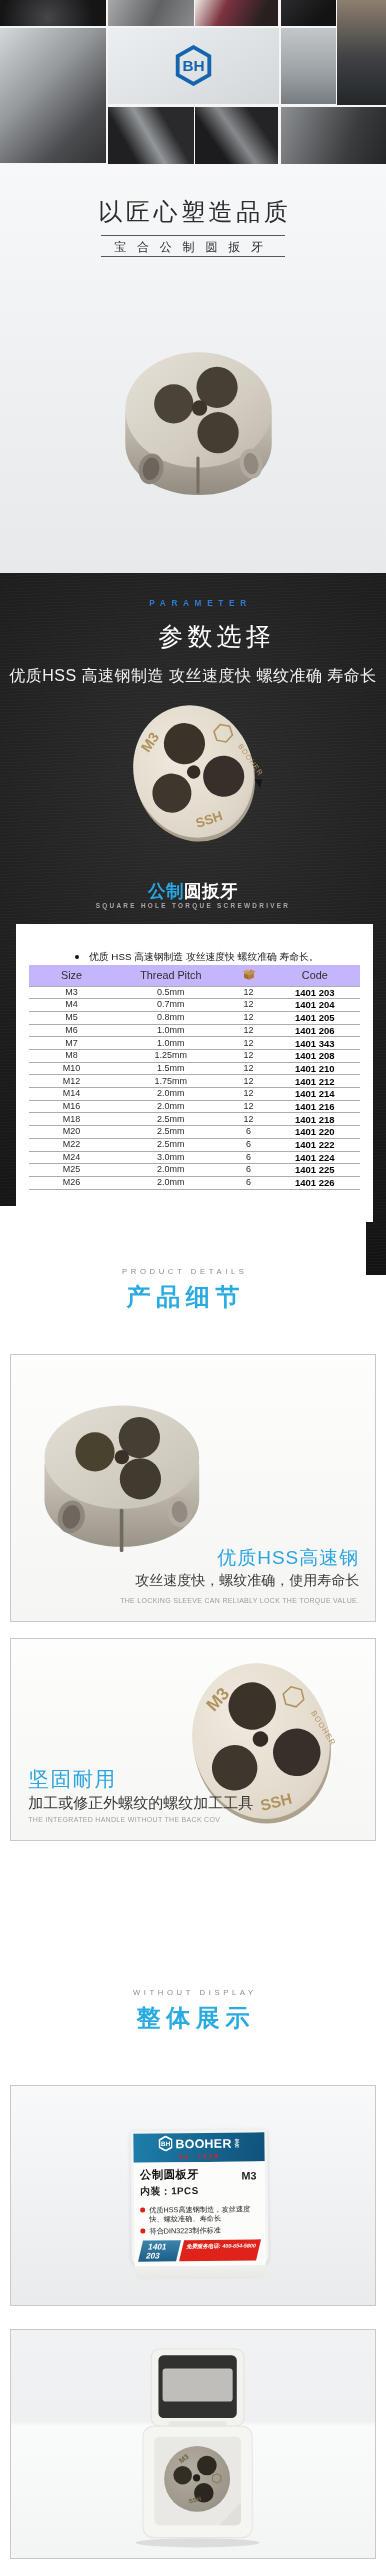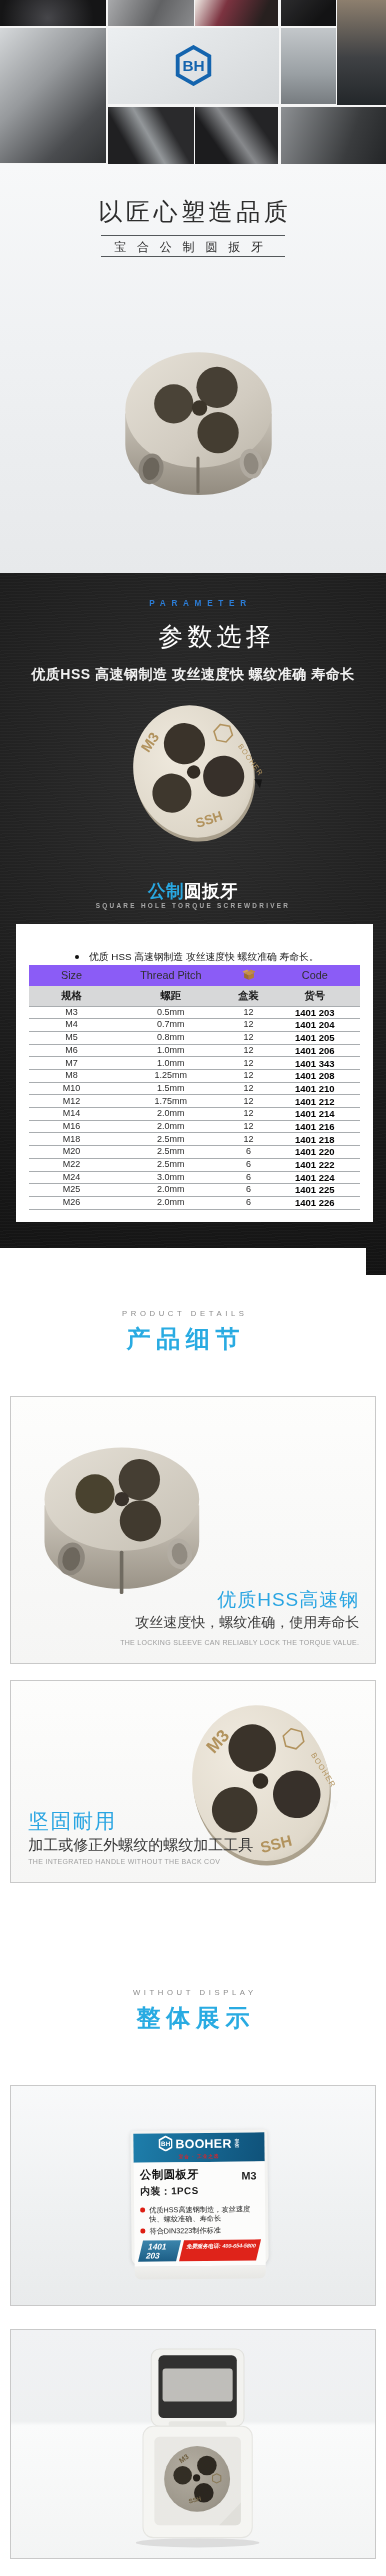--- a/index.html
+++ b/index.html
@@ -34,46 +34,46 @@
   .hero-rule{left:50%;transform:translateX(-50%);width:184px;height:1px;background:#54585b;}
   .hero-sub{top:75px;font-size:12px;color:#2c2c2c;letter-spacing:10.8px;padding-left:2px;font-weight:500;}
 
   
   .sec-param{position:absolute;top:573px;left:0;width:386px;height:702px;
     background:radial-gradient(130% 80% at 50% 30%,#2e2e2e 0%,#1d1d1d 55%,#121212 100%);}
   .sec-param::before{content:"";position:absolute;inset:0;
     background:repeating-linear-gradient(178deg,rgba(255,255,255,0.025) 0 1px,rgba(0,0,0,0) 1px 3.1px);}
   .param-eyebrow{top:26px;font-size:8.2px;font-weight:700;color:#2c7cd4;letter-spacing:5.7px;padding-left:15px;}
   .param-title{top:47px;font-size:25px;font-weight:500;color:#ffffff;letter-spacing:4.1px;padding-left:4.1px;margin-left:43px;}
-  .param-tagline{top:93px;font-size:14px;color:#f1f1f1;letter-spacing:0.5px;font-weight:bold;}
+  .param-tagline{top:93px;font-size:16px;color:#f1f1f1;letter-spacing:0.5px;}
   .prod-name{top:306px;font-size:17.5px;font-weight:700;letter-spacing:0.5px;}
   .prod-name .acc{color:#29a7e0;}
   .prod-name .rest{color:#ffffff;}
   .prod-name-en{top:329px;font-size:6.4px;color:#a8a8a8;letter-spacing:2.3px;font-weight:700;}
 
   .spec-card{position:absolute;left:15.5px;top:351px;width:357px;height:298px;background:#ffffff;}
   .spec-bullets{position:absolute;left:39px;top:9px;margin:16px;padding:0;list-style:none;}
   .spec-bullets li{position:relative;padding-left:18.5px;font-size:9.8px;color:#181818;line-height:15.5px;}
   .spec-bullets li::before{content:"";position:absolute;left:4.1px;top:5.7px;width:4.1px;height:4.1px;border-radius:50%;background:#111;}
   .spec-table{position:absolute;left:13px;top:41px;width:331px;}
   .t-head{display:grid;grid-template-columns:26% 34% 13% 27%;align-items:center;}
-  .t-head.en{height:20.6px;background:#8b5cf6;font-size:10.8px;color:#2f2f2f;}
+  .t-head.en{height:20.6px;background:#c4b5fd;font-size:10.8px;color:#2f2f2f;}
   .t-head.cn{height:20px;background:#d7d8d9;font-size:10.3px;font-weight:700;color:#1c1c1c;}
   .t-head > div{text-align:center;}
   .t-rows{border-top:1px solid #a9adb0;}
   .t-row{display:grid;grid-template-columns:26% 34% 13% 27%;align-items:center;height:11.7px;border-bottom:1px solid #a9adb0;}
   .t-cell{text-align:center;font-size:9px;color:#2e2e2e;line-height:11.3px;}
   .t-cell.c3{font-weight:700;color:#050505;font-size:9.5px;}
 
   
   .eyebrow{font-size:7.7px;color:#8d8d8d;letter-spacing:3.6px;padding-left:3.6px;font-weight:500;}
   .blue-title{font-size:24px;font-weight:700;color:#29abe2;letter-spacing:5.7px;padding-left:5.7px;}
   .d-card{position:absolute;left:9.8px;width:366px;border:0.5px solid #c9c9c9;box-sizing:border-box;}
 
-  .sec-details{position:absolute;top:1248px;left:0;width:366px;height:713px;background:#ffffff;}
+  .sec-details{position:absolute;top:1206px;left:0;width:366px;height:713px;background:#ffffff;}
   .card1{top:148px;height:268px;background:linear-gradient(180deg,#fdfdfc 0%,#f5f5f4 100%);}
   .card1 .h{position:absolute;right:15.5px;top:190px;font-size:19px;font-weight:500;color:#2aa5e2;letter-spacing:1px;}
   .card1 .b{position:absolute;right:15.5px;top:217px;font-size:14px;color:#3b3b3b;font-weight:500;}
   .card1 .c{position:absolute;right:15.5px;top:242px;font-size:7px;color:#9e9e9e;letter-spacing:0.3px;}
   .card2{top:432px;height:203px;background:linear-gradient(180deg,#fdfdfc 0%,#f6f6f5 100%);}
   .card2 .h{position:absolute;left:17.5px;top:126px;font-size:20.6px;font-weight:500;color:#2aa5e2;letter-spacing:1.5px;}
   .card2 .b{position:absolute;left:17.5px;top:155px;font-size:15px;color:#383838;font-weight:500;}
   .card2 .c{position:absolute;left:17.5px;top:177px;font-size:7px;color:#a2a2a2;letter-spacing:0.3px;}
 
   .sec-display{position:absolute;top:1988px;left:0;width:386px;height:651px;background:#ffffff;}
@@ -213,26 +213,20 @@
               <svg width="14" height="11.3" viewBox="0 0 27 22">
                 <polygon points="4,8 13,12 13,21 4,17" fill="#9e6c2c"></polygon>
                 <polygon points="23,8 13,12 13,21 23,17" fill="#b37c35"></polygon>
                 <polygon points="4,8 13,4 23,8 13,12" fill="#c6913f"></polygon>
                 <polygon points="4,8 1,5 10,1 13,4" fill="#d4a050"></polygon>
                 <polygon points="23,8 26,5 17,1 13,4" fill="#c08a3e"></polygon>
               </svg>
             </span>
           </div>
           <div>Code</div>
-        </div>
-        <div class="t-head cn">
-          <div>规格</div>
-          <div>螺距</div>
-          <div>盒装</div>
-          <div>货号</div>
         </div>
         <div class="t-rows">
             <div class="t-row">
               <div class="t-cell c0">M3</div>
               <div class="t-cell c1">0.5mm</div>
               <div class="t-cell c2">12</div>
               <div class="t-cell c3">1401 203</div>
             </div>
             <div class="t-row">
               <div class="t-cell c0">M4</div>

